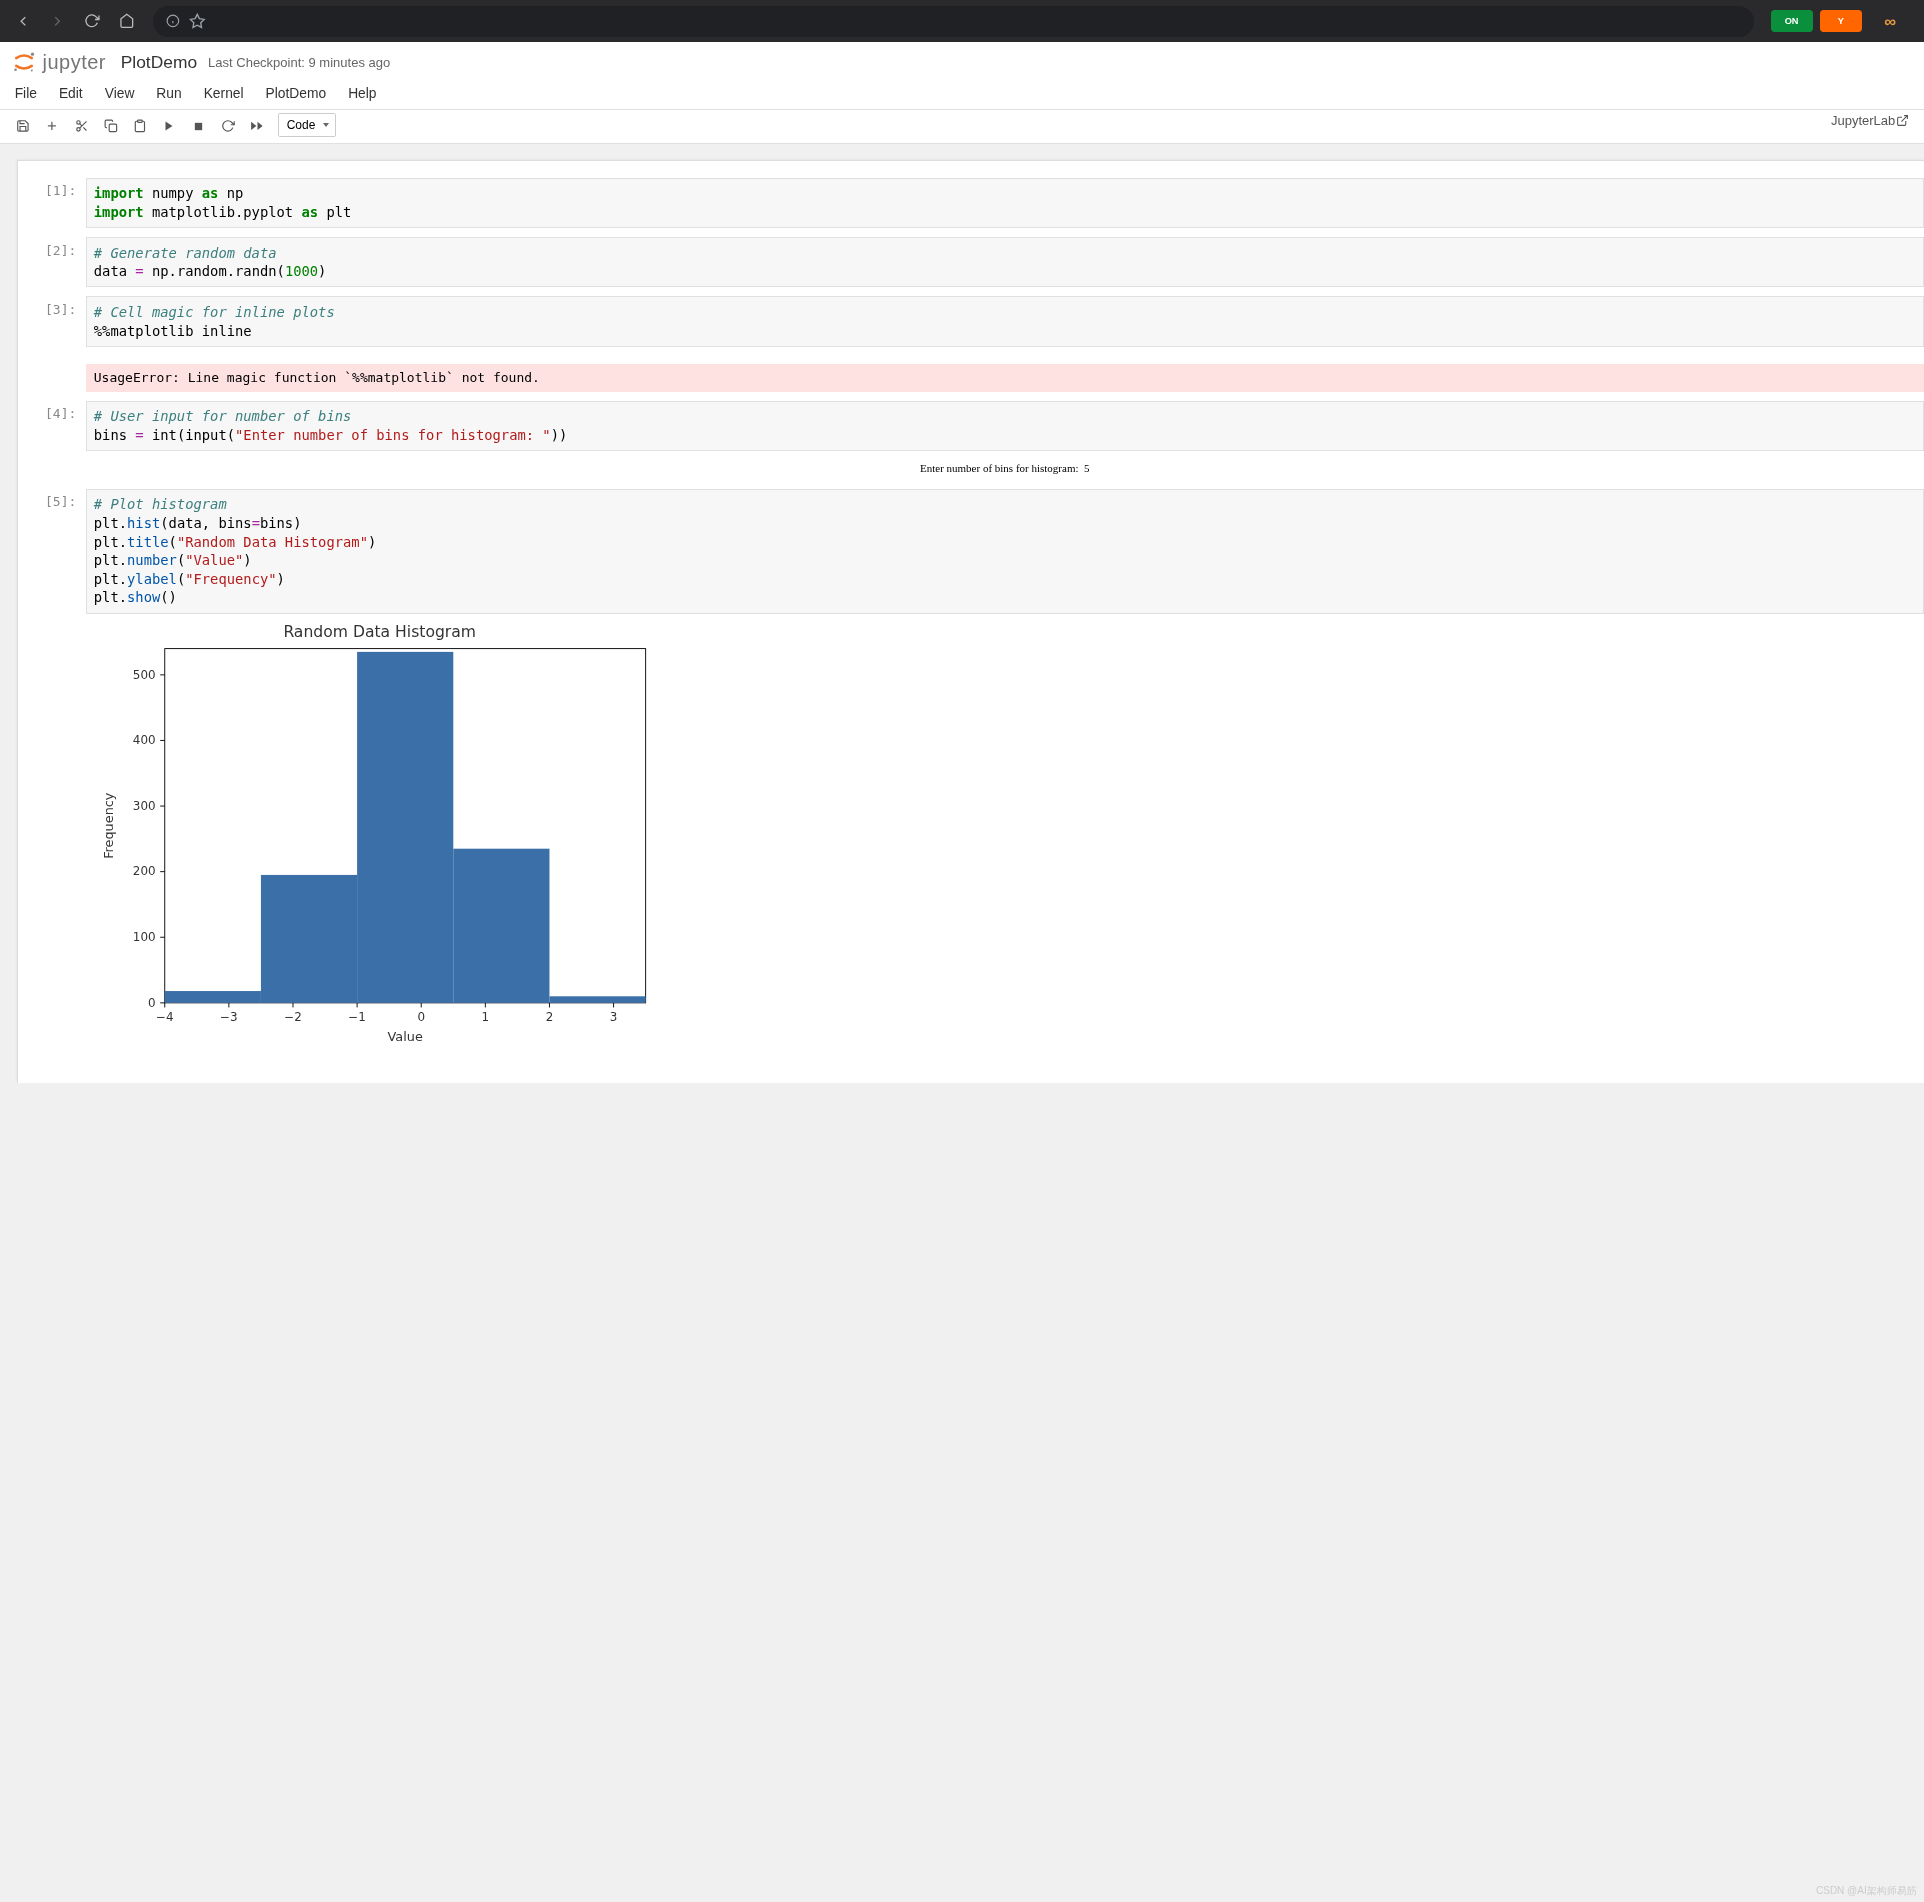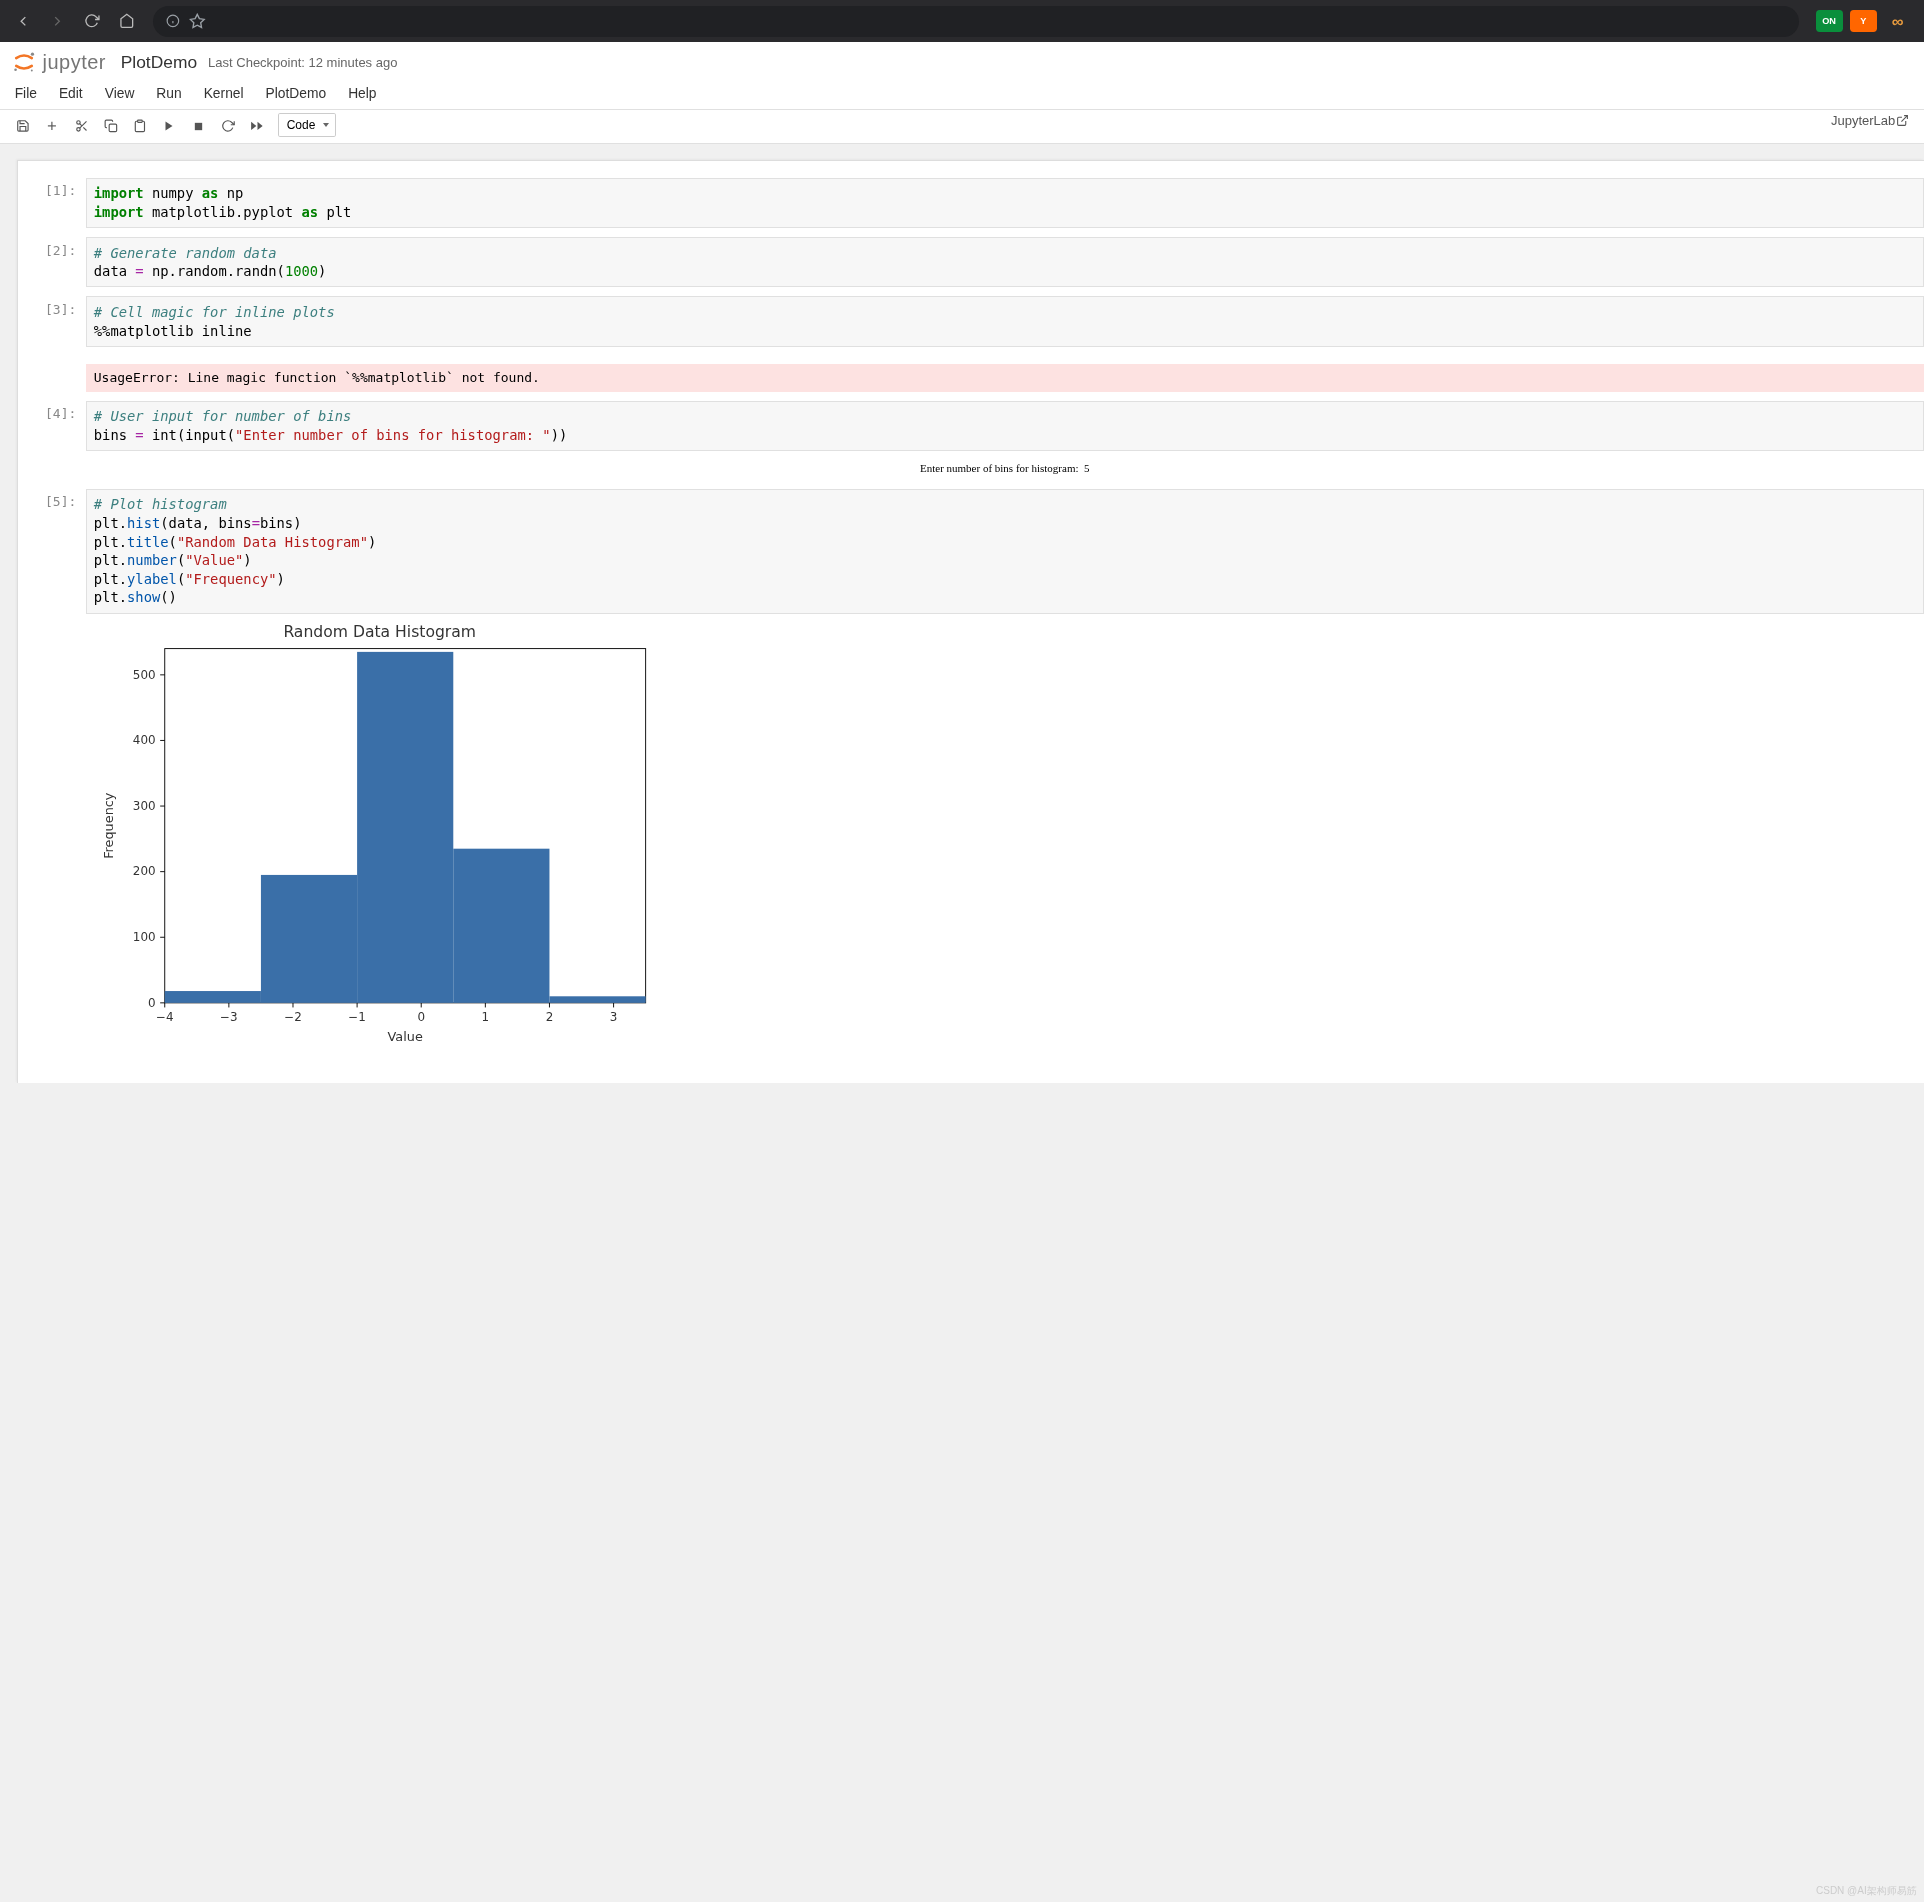--- a/index.html
+++ b/index.html
@@ -7,21 +7,21 @@
 
 
 .browser-bar { background: #2a2a2d; height: 42px; display: flex; align-items: center; padding: 0 7.3px; gap: 3.7px; }
 .browser-btn { width: 31px; height: 31px; display: flex; align-items: center; justify-content: center; color: #bbb; border-radius: 50%; cursor: pointer; }
 .browser-btn.dim { color: #666; }
 .url-bar { flex: 1; background: #202124; height: 31px; border-radius: 15.6px; display: flex; align-items: center; padding: 0 13px; margin: 0 7.3px; color: #ccc; font-size: 13.8px; gap: 9.2px; }
 .url-text { flex: 1; }
 .url-text .host { color: #fff; }
 .url-text .rest { color: #9a9a9a; }
 .ext-icons { display: flex; gap: 7.3px; align-items: center; padding: 0 5.5px; }
-.ext { width: 27px; height: 22px; border-radius: 3.7px; display: flex; align-items: center; justify-content: center; font-size: 9.2px; font-weight: 700; color: #fff; }
+.ext { width: 42px; height: 22px; border-radius: 3.7px; display: flex; align-items: center; justify-content: center; font-size: 9.2px; font-weight: 700; color: #fff; }
 .ext.green { background: #0a8f3c; }
 .ext.orange { background: #ff6600; }
 .ext.loop { color: #e89b3e; font-size: 16.5px; }
 
 
 .jup-header { display: flex; align-items: center; padding: 7.3px 11px 3.7px 11px; gap: 11px; }
 .jup-logo { display: flex; align-items: center; gap: 5.5px; color: #757575; font-size: 20px; font-weight: 400; letter-spacing: 0.5px; }
 .jup-logo-icon { width: 26px; height: 26px; }
 .nb-title { font-size: 17.4px; color: #333; margin-left: 3.7px; }
 .checkpoint { font-size: 13px; color: #666; }
@@ -112,21 +112,21 @@
     <svg class="jup-logo-icon" viewBox="0 0 40 40">
       <path d="M8 14 Q20 6 32 14" stroke="#f37626" stroke-width="4" fill="none" stroke-linecap="round"></path>
       <path d="M8 26 Q20 34 32 26" stroke="#f37626" stroke-width="4" fill="none" stroke-linecap="round"></path>
       <circle cx="33" cy="8" r="2.5" fill="#888"></circle>
       <circle cx="7" cy="32" r="2" fill="#888"></circle>
       <circle cx="32" cy="33" r="1.5" fill="#888"></circle>
     </svg>
     <span>jupyter</span>
   </div>
   <span class="nb-title">PlotDemo</span>
-  <span class="checkpoint">Last Checkpoint: 12 minutes ago</span>
+  <span class="checkpoint">Last Checkpoint: 9 minutes ago</span>
 </div>
 
 <div class="menu-bar">
   <span class="menu-item">File</span>
   <span class="menu-item">Edit</span>
   <span class="menu-item">View</span>
   <span class="menu-item">Run</span>
   <span class="menu-item">Kernel</span>
   <span class="menu-item">PlotDemo</span>
   <span class="menu-item">Help</span>

